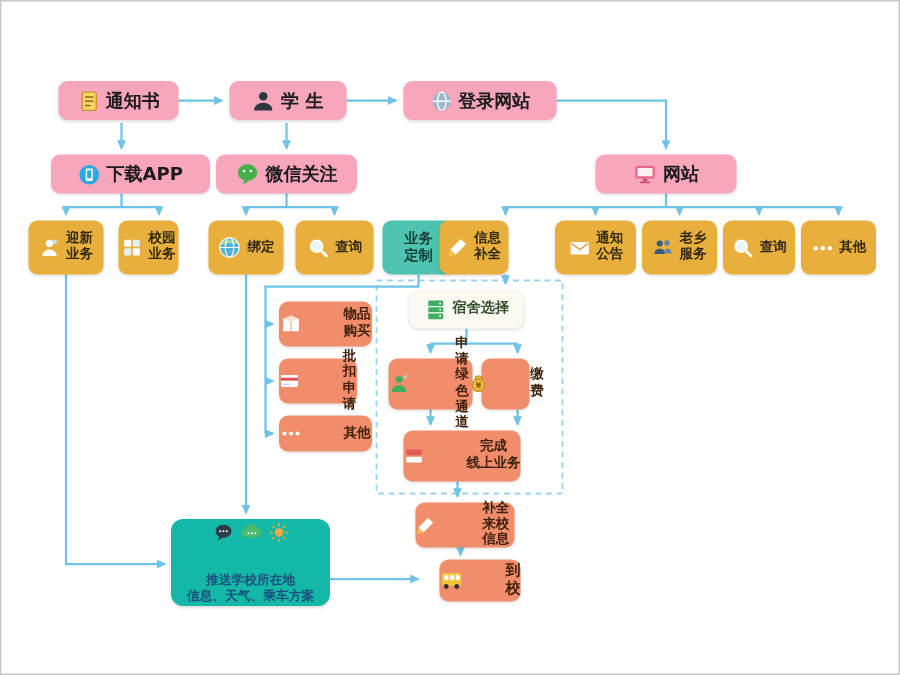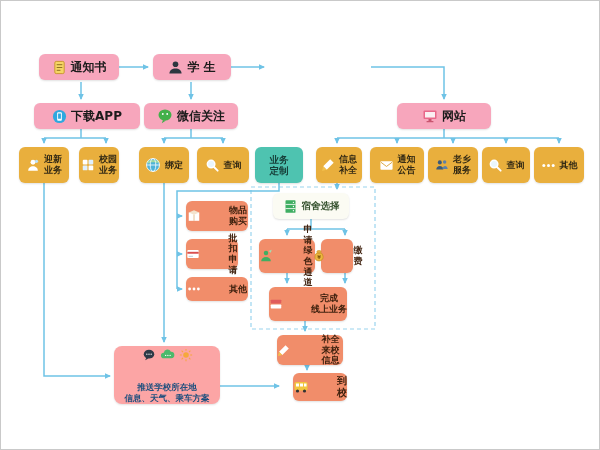--- a/index.html
+++ b/index.html
@@ -16,21 +16,21 @@
     box-shadow:0 1px 2px rgba(0,0,0,.12);
   }
   .lbl{white-space:pre-line;text-align:center;line-height:1.18;}
   .ic{display:flex;align-items:center;justify-content:center;flex:0 0 auto;}
   .pink{background:#F7A6BC;font-size:12px;color:#1b1b1b;}
   .gold{background:#E9AF3D;font-size:9px;color:#332a14;}
   .teal{background:#4EC3B0;font-size:9.5px;color:#17403a;}
   .orange{background:#F18D6A;font-size:9px;color:#40220f;gap:28px;}
   .cream{background:#FBFBF3;font-size:9.5px;color:#35512e;}
   .panel{
-    background:#fca5a5;flex-direction:column;gap:20px;padding:4px 2px;
+    background:#14b8a6;flex-direction:column;gap:20px;padding:4px 2px;
     font-size:8.5px;color:#1d4f7e;border-radius:8px;
   }
   .panel-icons{display:flex;gap:4px;align-items:center;justify-content:center;}
 </style>
 </head>
 <body>
 
 <div class="stage">
 
   <svg class="wires" width="600" height="450">
@@ -101,20 +101,30 @@
   <div class="node pink" style="left:152px;top:53px;width:78px;height:26px">
     <span class="ic">
         <svg width="15" height="15" viewBox="0 0 16 16">
           <circle cx="8" cy="4.5" r="3" fill="#2e3640"></circle>
           <path d="M1.5 14.5c0-3.5 3-5.5 6.5-5.5s6.5 2 6.5 5.5z" fill="#2e3640"></path>
         </svg>
       </span>
     <span class="lbl">学 生</span>
   </div>
 
+  <div class="node pink" style="left:268px;top:53px;width:102px;height:26px">
+    <span class="ic">
+        <svg width="15" height="15" viewBox="0 0 16 16">
+          <circle cx="8" cy="8" r="6.5" fill="#9db7c9"></circle>
+          <ellipse cx="8" cy="8" rx="3" ry="6.5" fill="none" stroke="#fff"></ellipse>
+          <line x1="1.5" y1="8" x2="14.5" y2="8" stroke="#fff"></line>
+        </svg>
+      </span>
+    <span class="lbl">登录网站</span>
+  </div>
 
   <div class="node pink" style="left:33px;top:102px;width:106px;height:26px">
     <span class="ic">
         <svg width="15" height="15" viewBox="0 0 16 16">
           <circle cx="8" cy="8" r="7" fill="#2FA8DF"></circle>
           <rect x="5.5" y="3.5" width="5" height="9" rx="1" fill="#fff"></rect>
           <rect x="6.5" y="4.8" width="3" height="5.6" fill="#2FA8DF"></rect>
         </svg>
       </span>
     <span class="lbl">下载APP</span>
@@ -190,21 +200,21 @@
         </svg>
       </span>
     <span class="lbl">查询</span>
   </div>
 
   <div class="node teal" style="left:254px;top:146px;width:48px;height:36px">
     <span class="lbl">业务
 定制</span>
   </div>
 
-  <div class="node gold" style="left:315px;top:146px;width:46px;height:36px">
+  <div class="node gold" style="left:292px;top:146px;width:46px;height:36px">
     <span class="ic">
         <svg width="14" height="14" viewBox="0 0 16 16">
           <polygon points="10.5,1.5 14.5,5.5 6.5,13.5 2.5,9.5" fill="#fff"></polygon>
           <polygon points="2.5,9.5 6.5,13.5 1.2,14.8" fill="#F2C14E"></polygon>
         </svg>
       </span>
     <span class="lbl">信息
 补全</span>
   </div>
 

